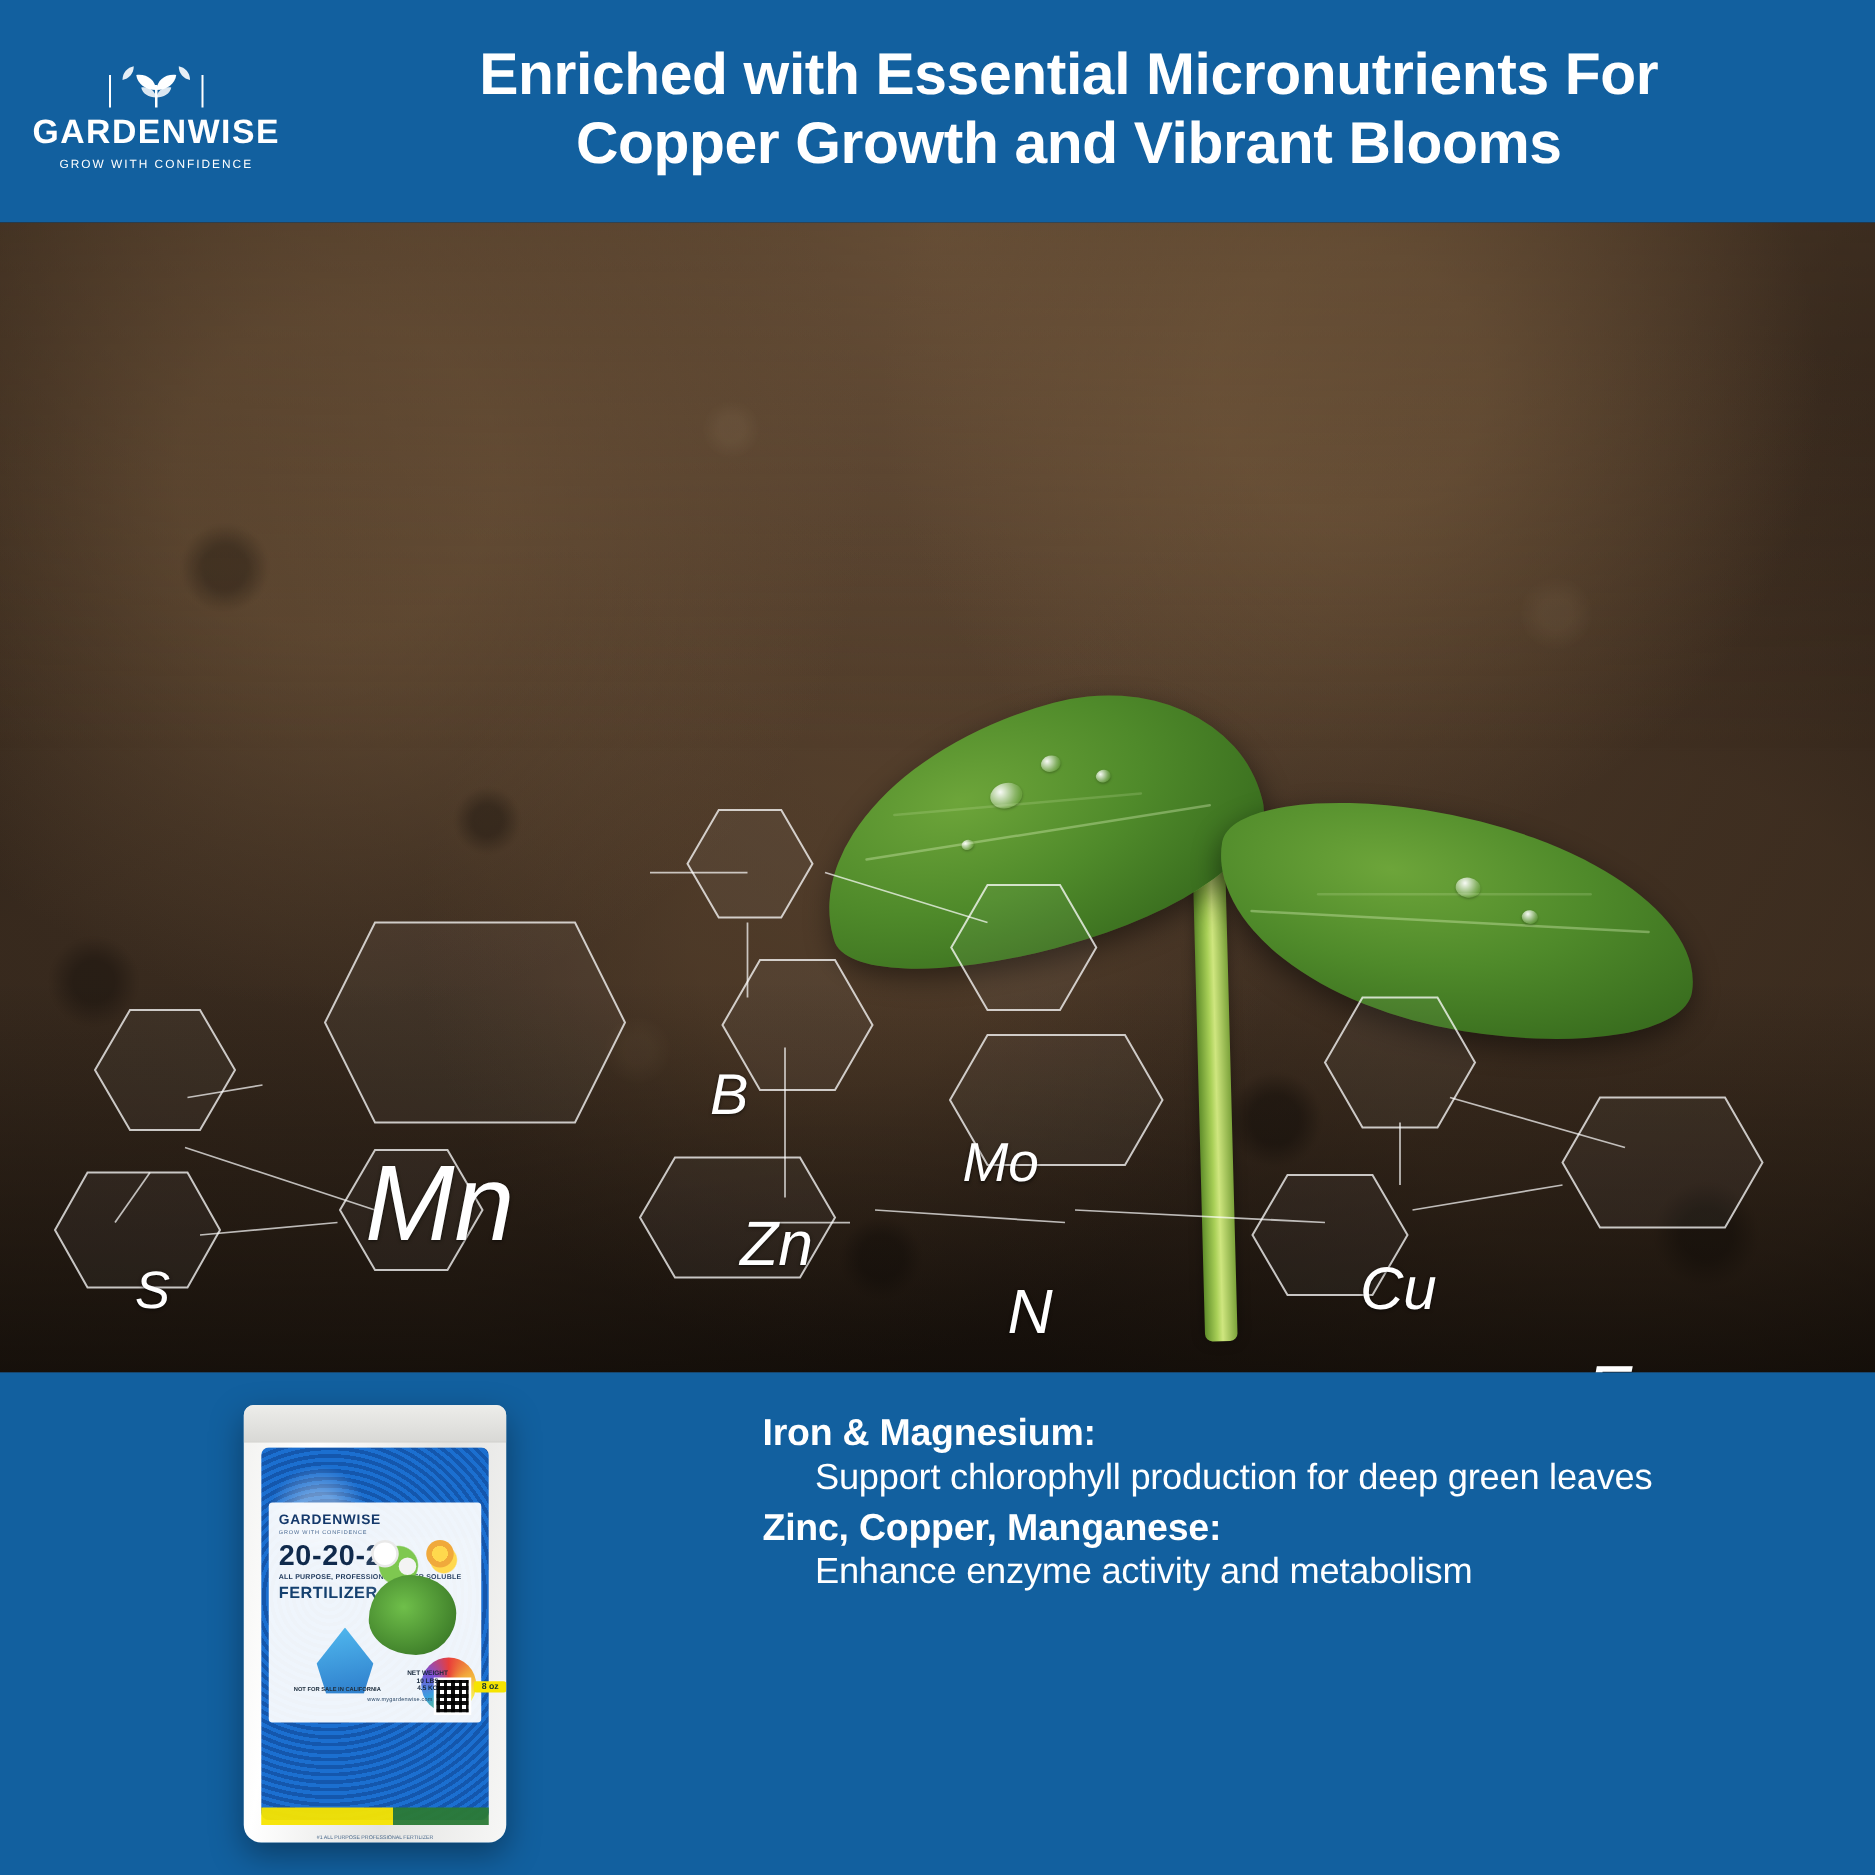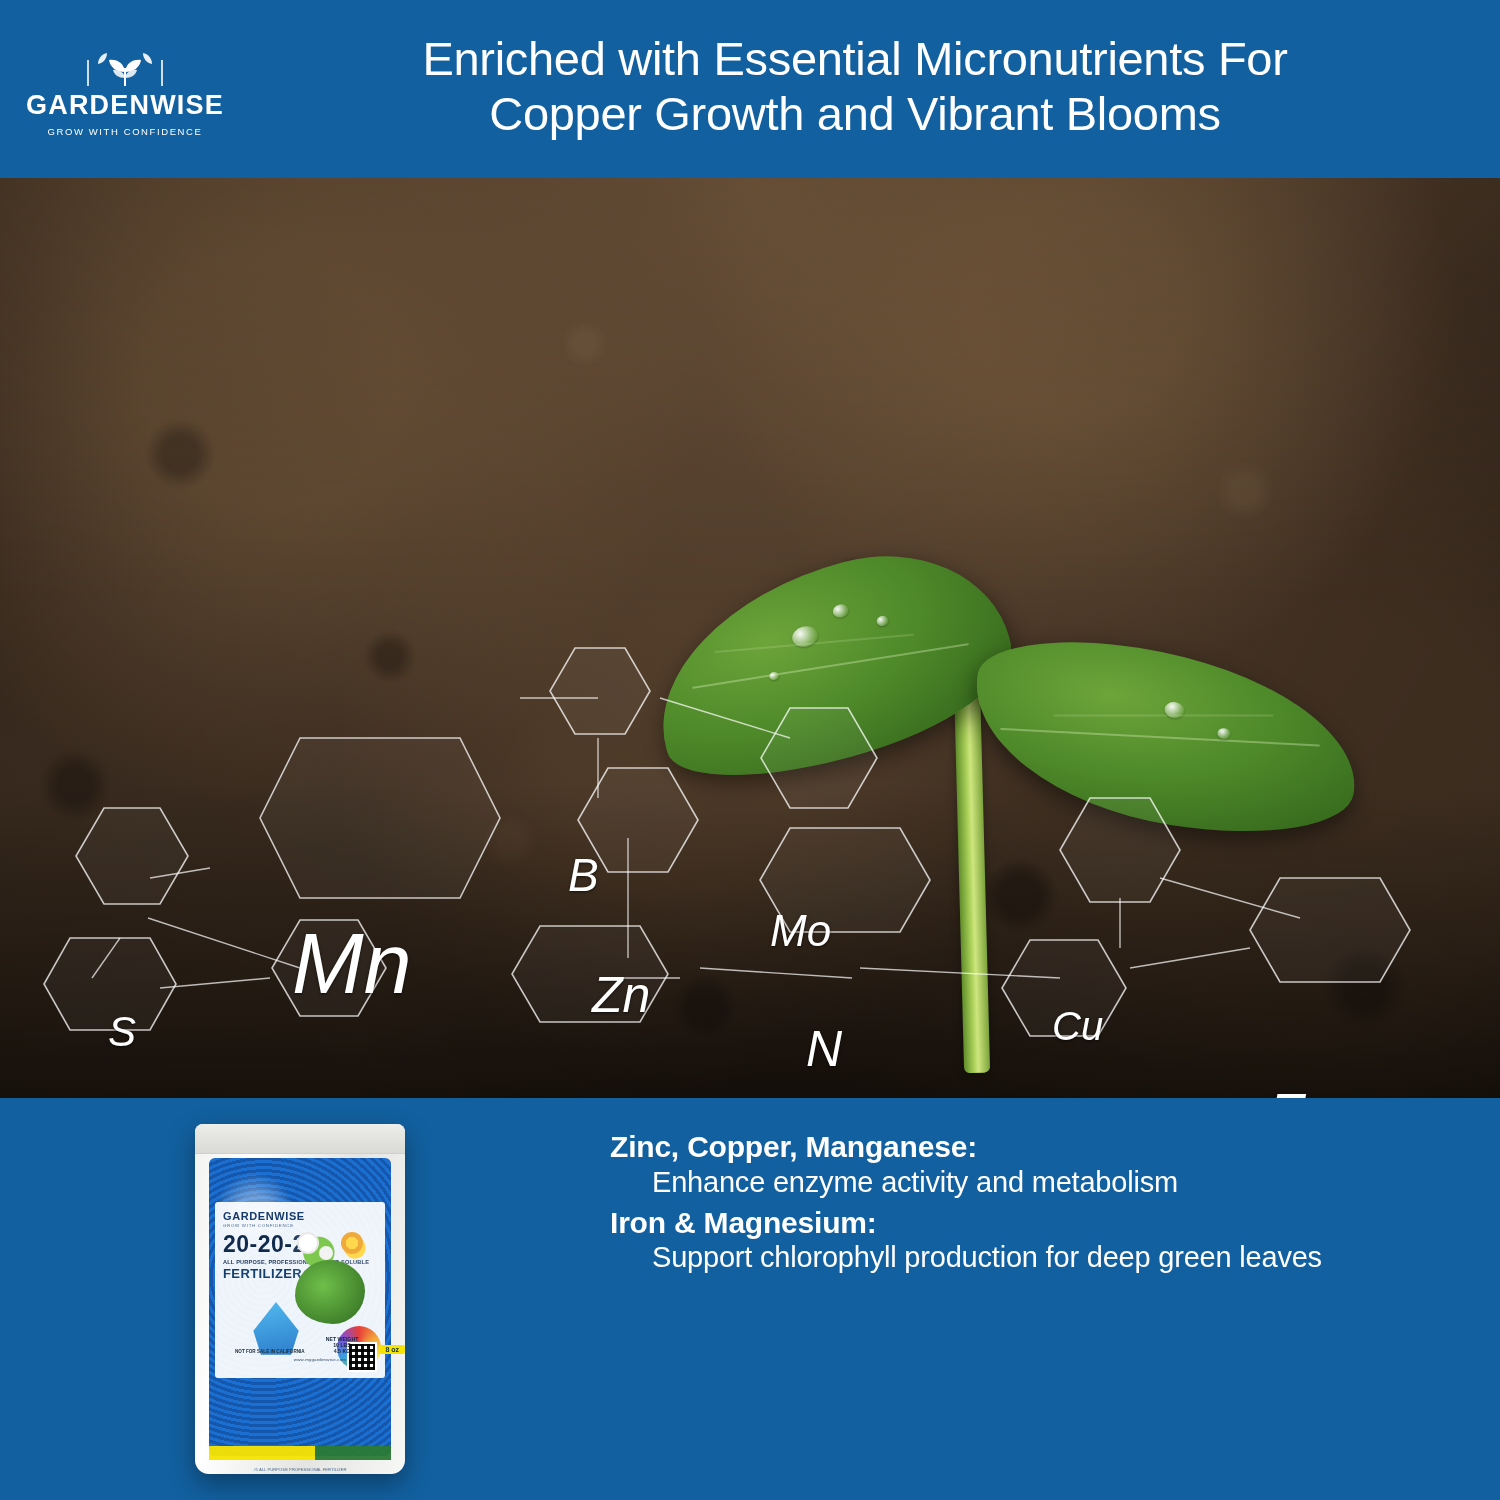--- a/index.html
+++ b/index.html
@@ -25,21 +25,21 @@
   .brand-leaves { width:90px; height:40px; position:relative; margin-bottom:2px; }
   .brand-name {
     color:#ffffff; font-size:27px; letter-spacing:1.2px; font-weight:700;
     font-family:"Liberation Sans", sans-serif;
   }
   .brand-tag {
     color:#ffffff; font-size:9.5px; letter-spacing:1.6px; margin-top:5px; font-weight:400;
   }
   .headline {
     flex:1; text-align:center; color:#ffffff;
-    font-size:47px; line-height:1.16; font-weight:400;
+    font-size:47px; line-height:1.16; font-weight:700;
     padding-right:40px; padding-bottom:4px;
     letter-spacing:-0.3px;
   }
 
   
   .hero {
     position:absolute; left:0; top:178px; width:1500px; height:920px;
     overflow:hidden;
     background:#2c2018;
   }
@@ -310,21 +310,21 @@
           <polygon points="1030,762 1098,762 1126,810 1098,858 1030,858 1002,810"></polygon>
         </g>
       </svg>
 
       <span class="hexlabel" style="left:568px;top:670px;font-size:46px;">B</span>
       <span class="hexlabel" style="left:292px;top:736px;font-size:86px;">Mn</span>
       <span class="hexlabel" style="left:592px;top:788px;font-size:50px;">Zn</span>
       <span class="hexlabel" style="left:770px;top:728px;font-size:44px;">Mo</span>
       <span class="hexlabel" style="left:108px;top:830px;font-size:42px;">S</span>
       <span class="hexlabel" style="left:806px;top:842px;font-size:50px;">N</span>
-      <span class="hexlabel" style="left:1052px;top:826px;font-size:40px;">Cu</span>
+      <span class="hexlabel" style="left:1088px;top:826px;font-size:48px;">Cu</span>
       <span class="hexlabel" style="left:1268px;top:902px;font-size:58px;">Fe</span>
 
     </div>
   </div>
 
   <div class="footer">
 
     <div class="pack-wrap">
       <div class="pouch">
         <div class="pouch-top"></div>
@@ -365,22 +365,22 @@
           </div>
         </div>
 
         <div class="pouch-strip"></div>
         <div style="position:absolute;left:0;bottom:2px;width:100%;text-align:center;font-size:4.2px;color:#4b6a8c;">#1 ALL PURPOSE PROFESSIONAL FERTILIZER</div>
       </div>
     </div>
 
     <div class="benefits">
       <div class="b-block">
+        <div class="b-title">Iron &amp; Magnesium:</div>
+        <div class="b-body">Support chlorophyll production for deep green leaves</div>
+      </div>
+      <div class="b-block">
         <div class="b-title">Zinc, Copper, Manganese:</div>
         <div class="b-body">Enhance enzyme activity and metabolism</div>
       </div>
-      <div class="b-block">
-        <div class="b-title">Iron &amp; Magnesium:</div>
-        <div class="b-body">Support chlorophyll production for deep green leaves</div>
-      </div>
     </div>
   </div>
 </div>
 
 </body></html>

